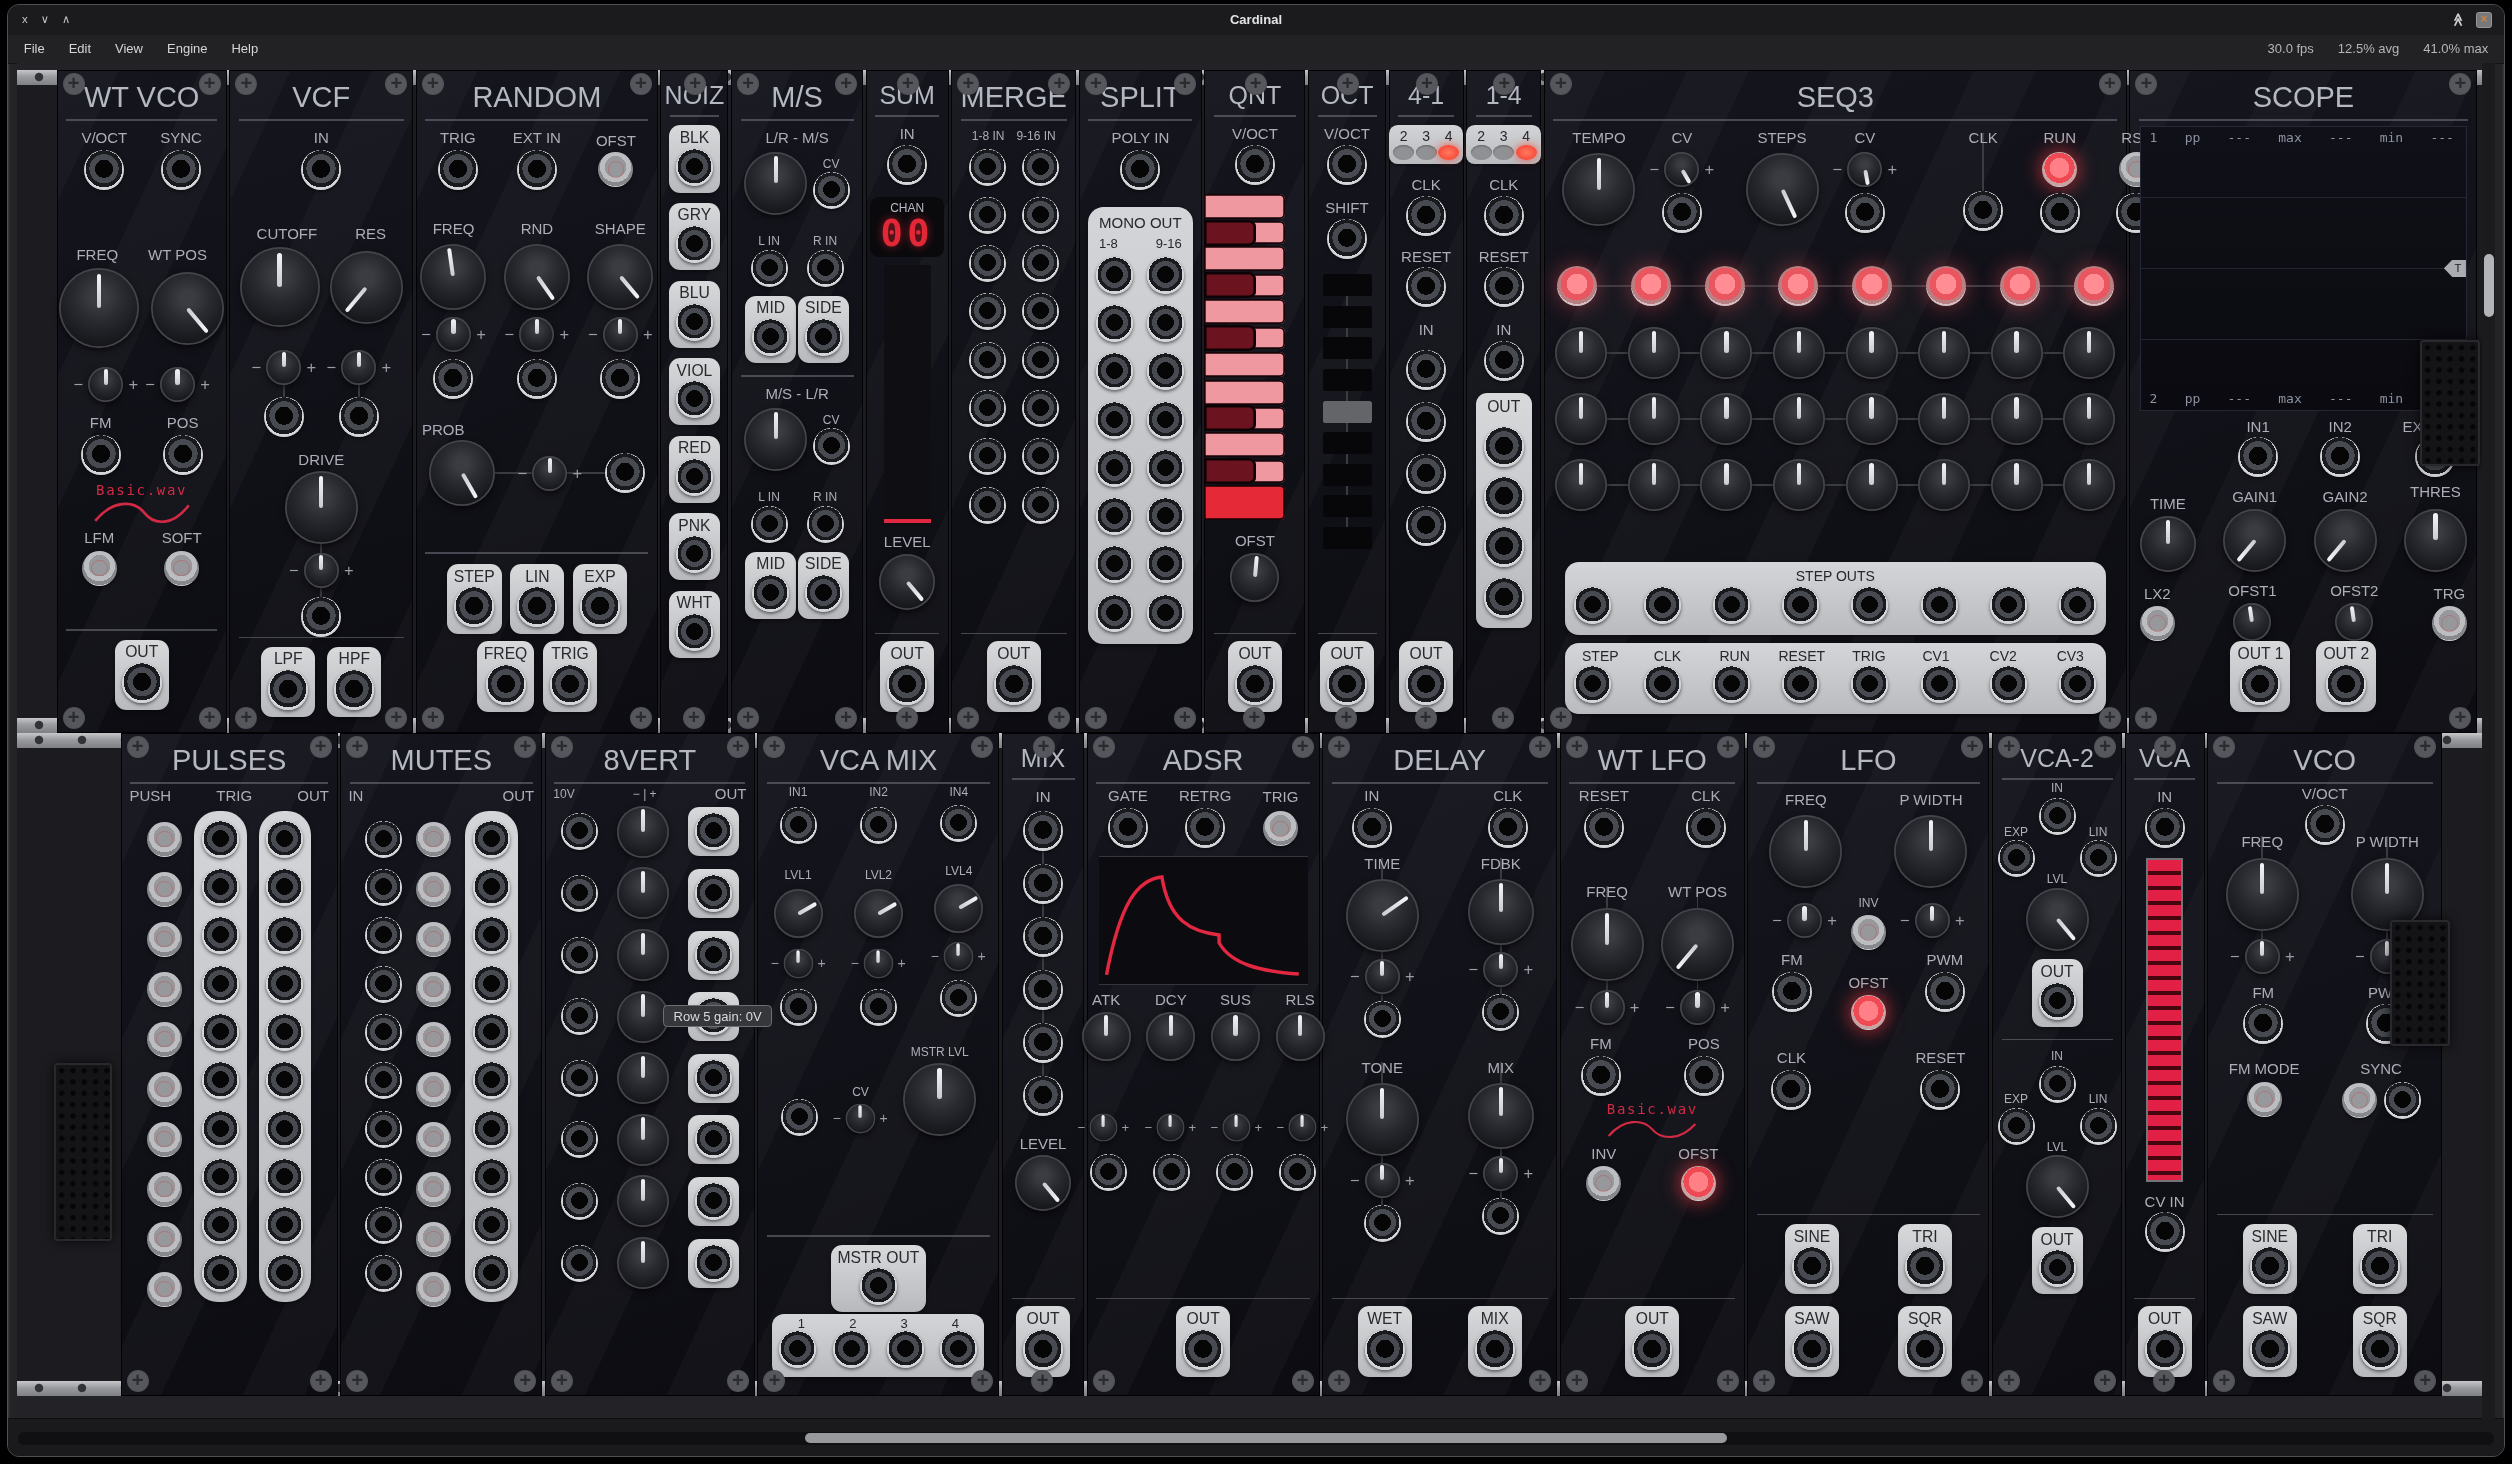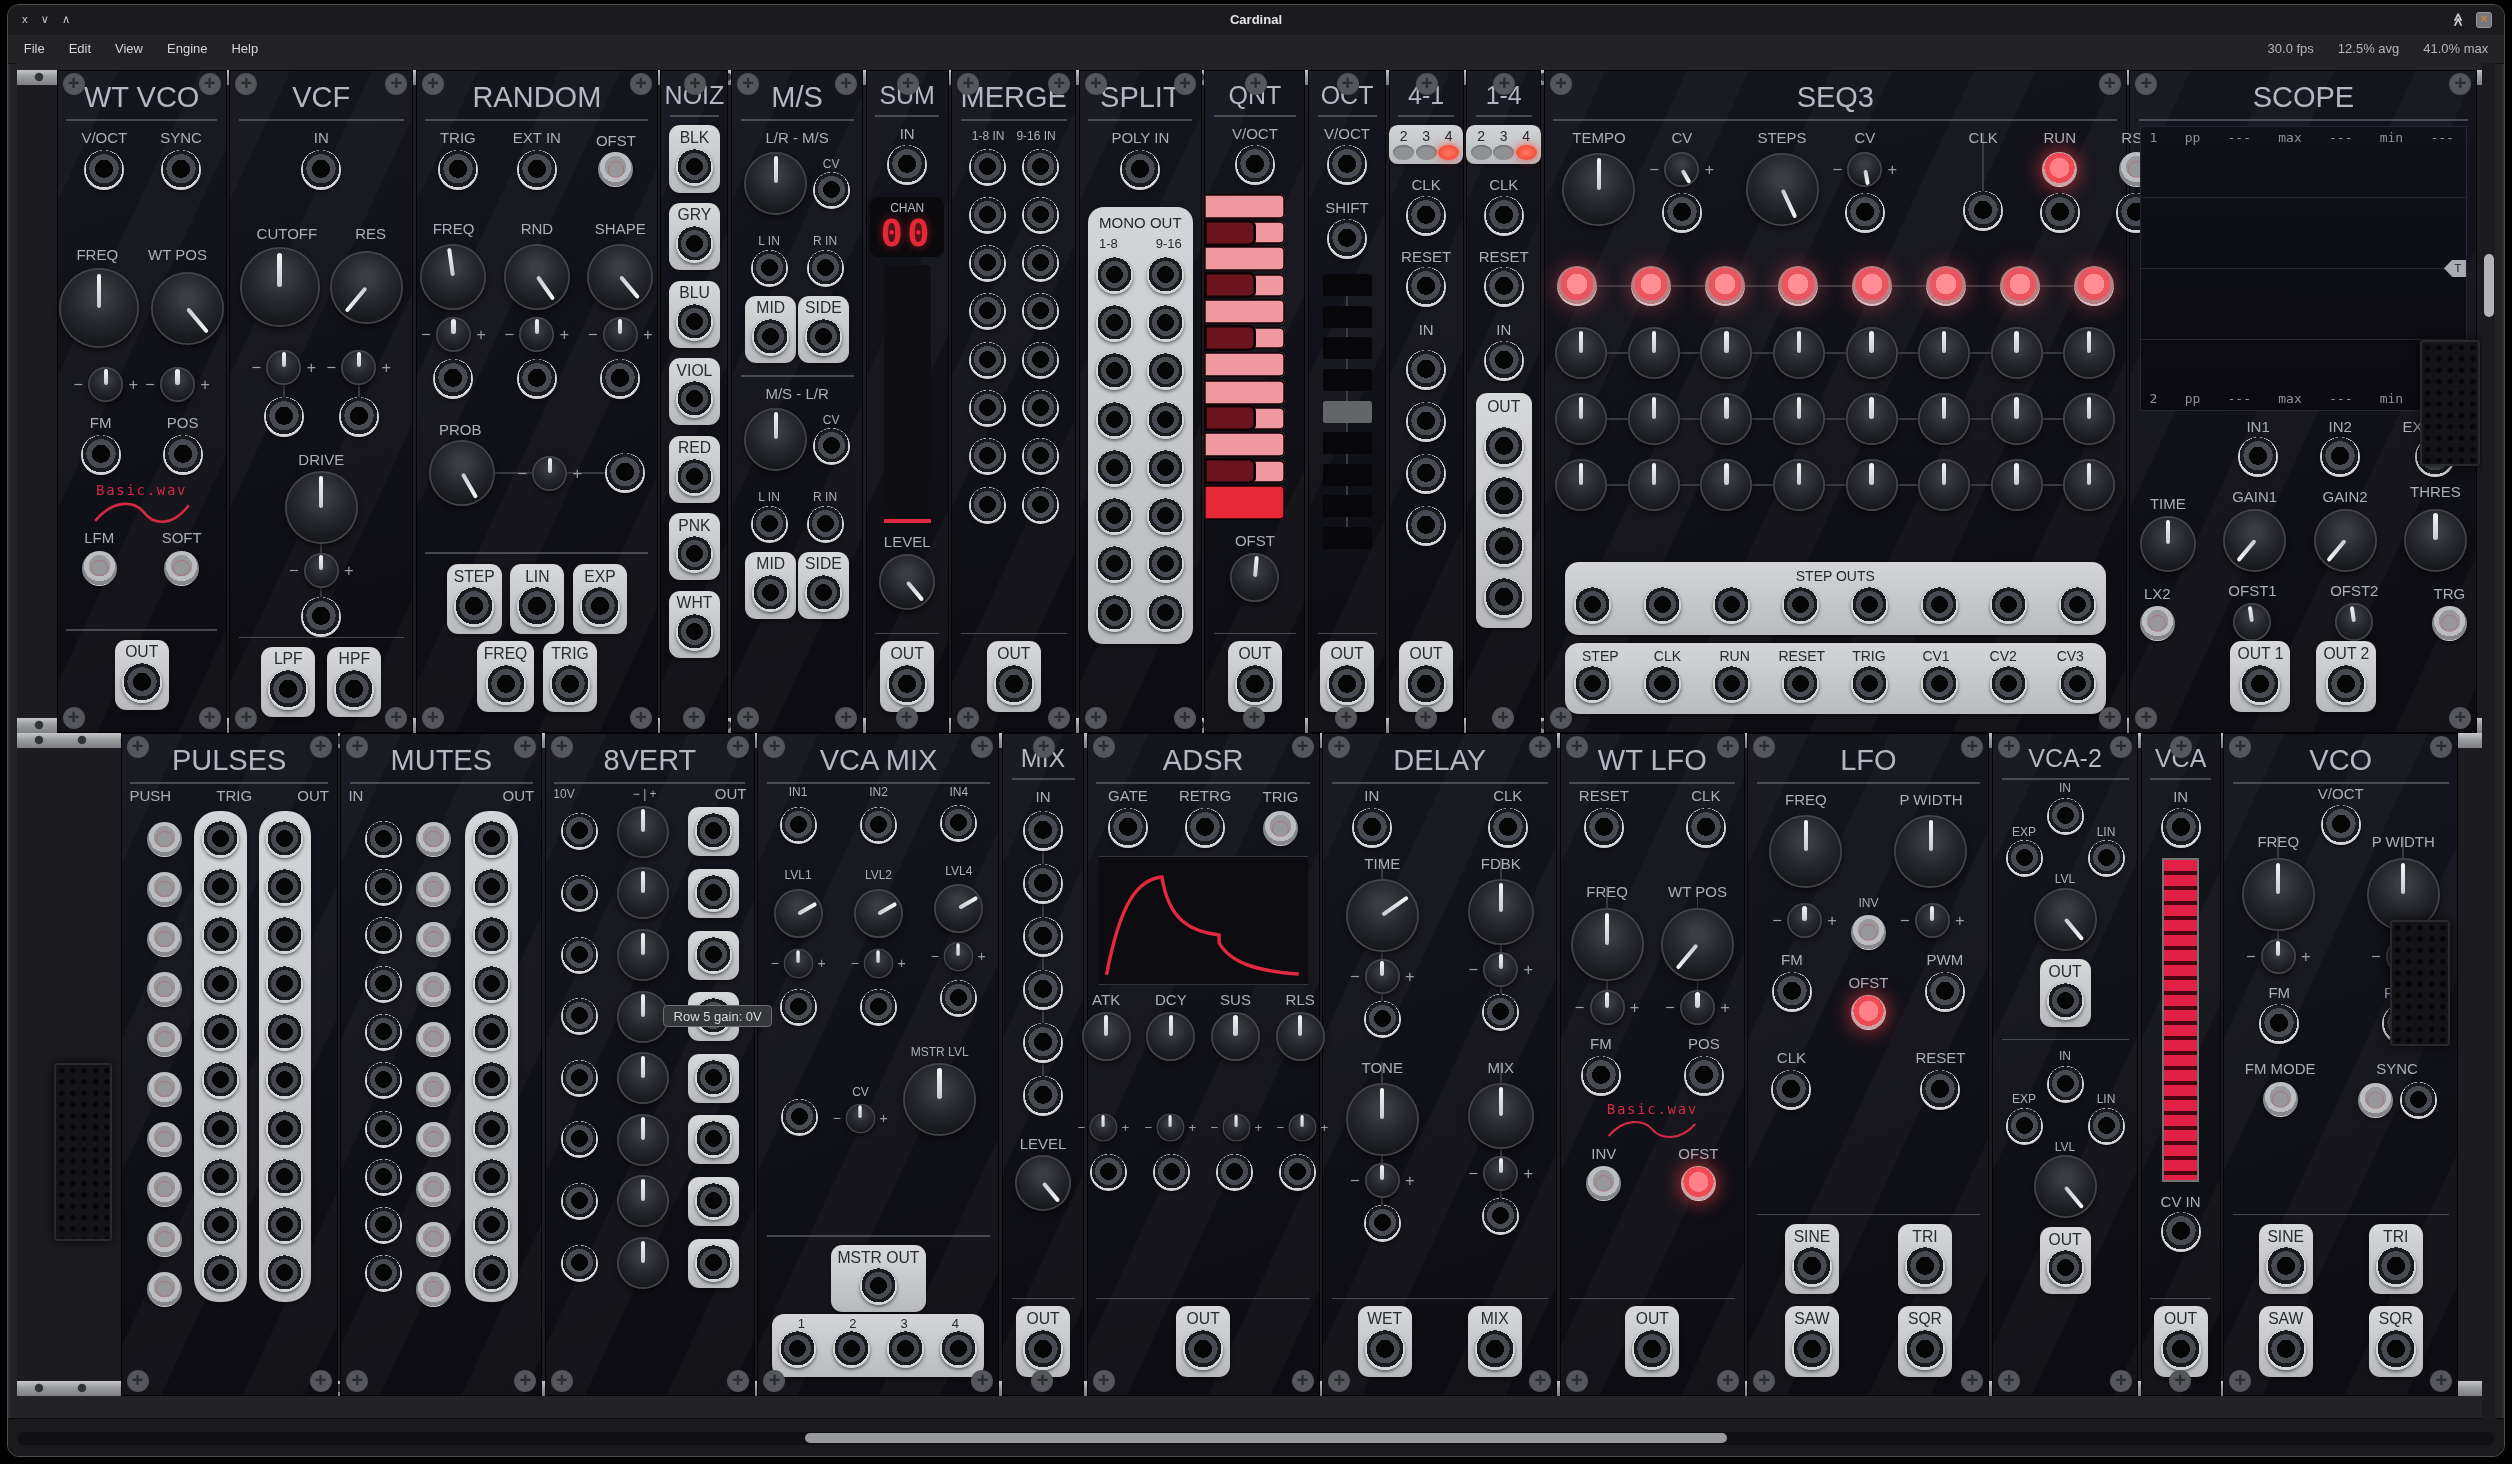--- a/index.html
+++ b/index.html
@@ -323,21 +323,21 @@
                   <i></i>
                 </div>
               <div class="at">
                   <div class="kn">
                     <i></i>
                   </div>
                 </div>
               <div class="jk"></div>
               </div>
           </div>
-          <div class="col" style="margin-top:22.6px;align-self:flex-start;margin-left:23px;gap:3.5px">
+          <div class="col" style="margin-top:22.6px;align-self:flex-start;margin-left:6px;gap:3.5px">
               <span class="lbl">PROB</span>
             </div>
           <div class="row hwire" style="gap:22.6px;width:92%;margin-top:1.7px">
             <div class="kn k76" style="--rot:150deg">
                 <i></i>
               </div>
             <div class="at">
                 <div class="kn">
                   <i></i>
                 </div>
@@ -1652,21 +1652,21 @@
                 <span class="clbl">SAW</span>
                 <div class="jk"></div>
               </div>
             <div class="ch">
                 <span class="clbl">SQR</span>
                 <div class="jk"></div>
               </div>
           </div>
         </div>
 
-        <div class="m smallt" style="width:146px">
+        <div class="m smallt" style="width:130px">
           <span class="scr tl"></span>
             <span class="scr tr"></span>
             <span class="scr bl"></span>
             <span class="scr br"></span>
           <div class="t">VCA-2</div>
             <div class="r" style="margin-bottom:1.7px"></div>
           <div class="col" style="gap:2.6px">
               <span class="lbl sl">IN</span>
               <div class="jk s"></div>
             </div>

